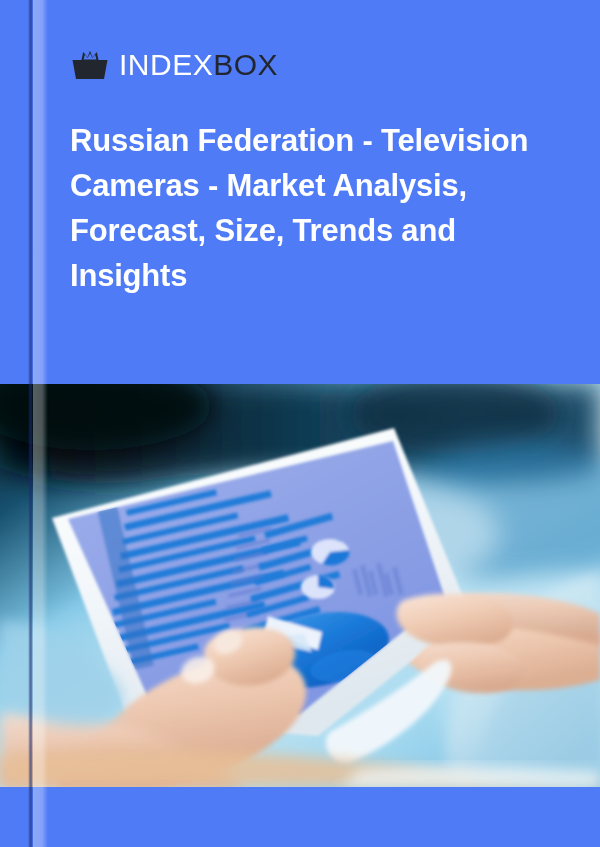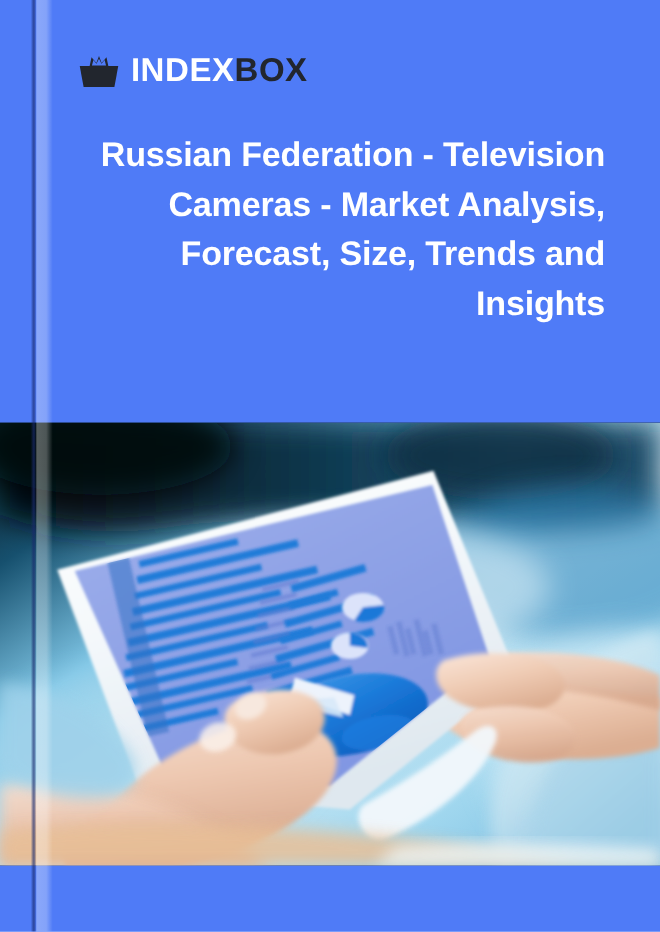--- a/index.html
+++ b/index.html
@@ -42,39 +42,38 @@
 
   .logo-mark {
     width: 40px;
     height: 30px;
     margin-right: 9px;
     display: block;
   }
 
   .logo-text {
     font-size: 30px;
-    font-weight: bold;
+    font-weight: normal;
     letter-spacing: 0.5px;
     line-height: 30px;
     white-space: nowrap;
   }
   .logo-text .part-index { color: #ffffff; }
   .logo-text .part-box   { color: #22262e; }
 
   .title {
     position: absolute;
     left: 70px;
     top: 118px;
     width: 480px;
     color: #ffffff;
     font-size: 31px;
     font-weight: bold;
     line-height: 45px;
     letter-spacing: -0.2px;
-    text-align: right;
   }
 
   
   .photo {
     position: absolute;
     left: 0;
     top: 384px;
     width: 600px;
     height: 403px;
     overflow: hidden;

